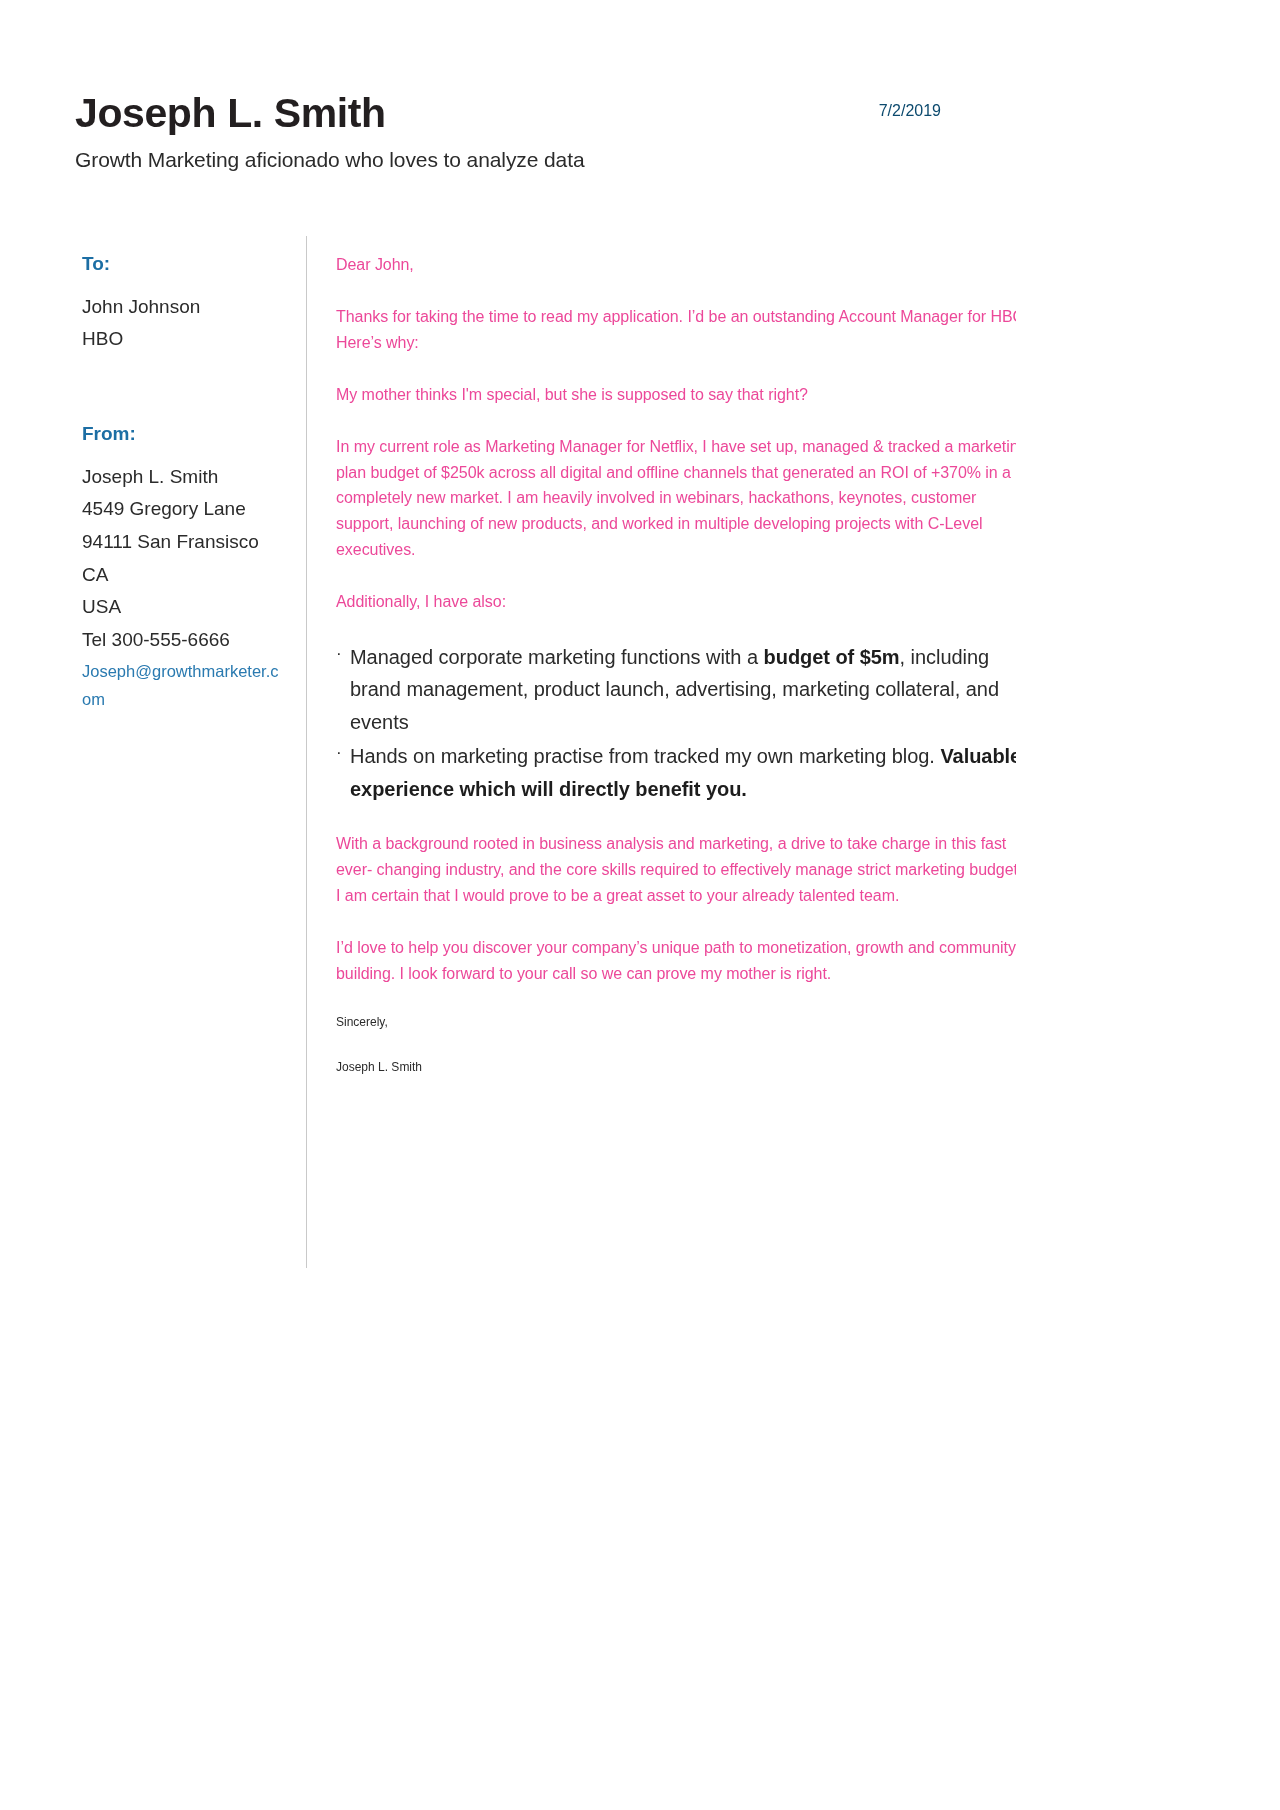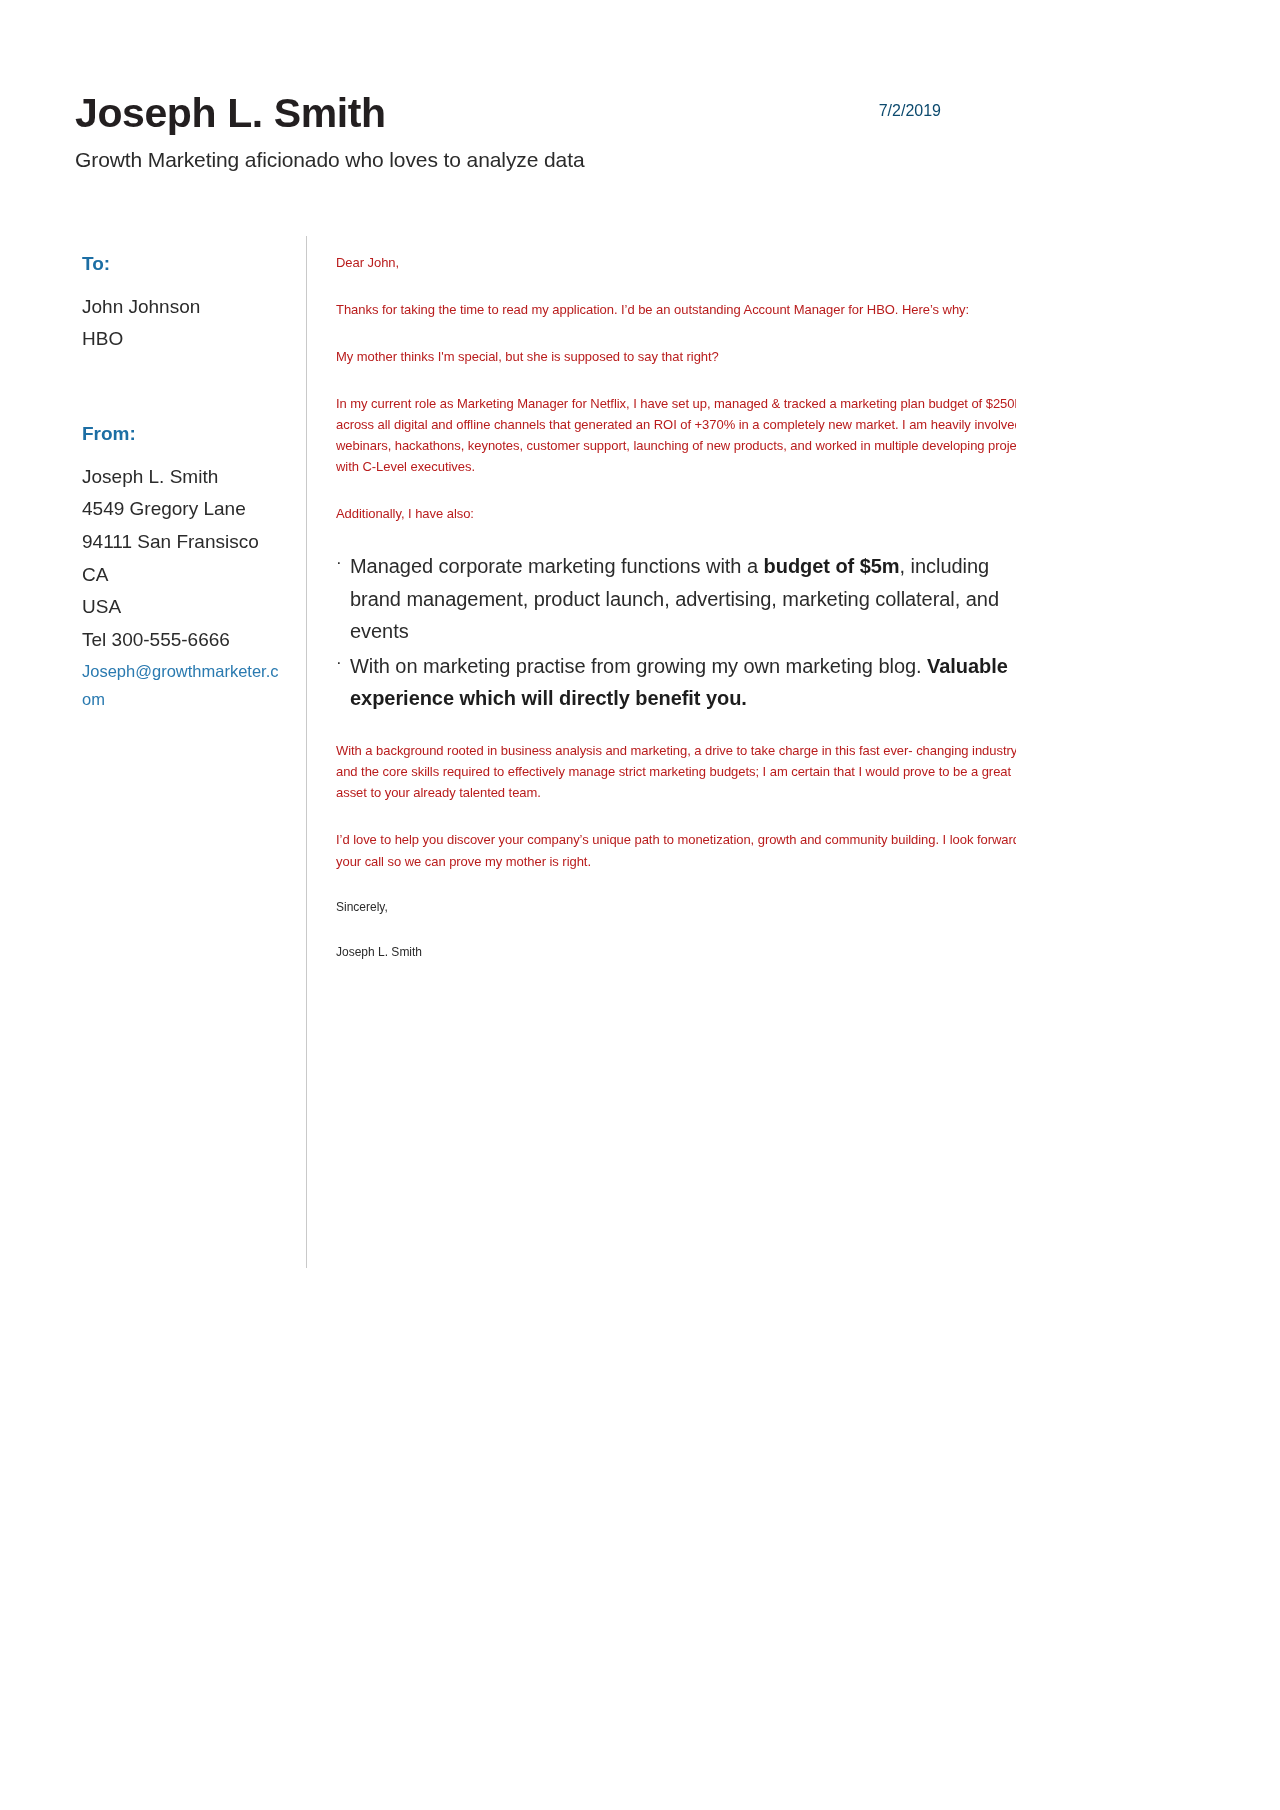--- a/index.html
+++ b/index.html
@@ -102,23 +102,23 @@
   }
 
   
   .body {
     position: absolute;
     left: 336px;
     top: 252px;
     width: 700px;
   }
   .para {
-    font-size: 13px;
-    line-height: 1.62;
-    color: #b91c1c;
+    font-size: 16px;
+    line-height: 1.62;
+    color: #ec4899;
     margin: 0 0 26px 0;
     letter-spacing: -0.05px;
   }
   .bullets {
     margin: 0 0 26px 0;
     padding: 0;
     list-style: none;
   }
   .bullets li {
     font-size: 20px;
@@ -180,21 +180,21 @@
     <p class="para">Thanks for taking the time to read my application. I’d be an outstanding Account Manager for HBO. Here’s why:</p>
     <p class="para">My mother thinks I'm special, but she is supposed to say that right?</p>
     <p class="para">In my current role as Marketing Manager for Netflix, I have set up, managed &amp; tracked a marketing plan budget of $250k across all digital and offline channels that generated an ROI of +370% in a completely new market. I am heavily involved in webinars, hackathons, keynotes, customer support, launching of new products, and worked in multiple developing projects with C-Level executives.</p>
     <p class="para">Additionally, I have also:</p>
 
     <ul class="bullets">
       <li>
         <span>Managed corporate marketing functions with a </span><b>budget of $5m</b><span>, including brand management, product launch, advertising, marketing collateral, and events</span>
       </li>
       <li>
-        <span>With on marketing practise from growing my own marketing blog. </span><b>Valuable experience which will directly benefit you.</b><span></span>
+        <span>Hands on marketing practise from tracked my own marketing blog. </span><b>Valuable experience which will directly benefit you.</b><span></span>
       </li>
     </ul>
 
     <p class="para">With a background rooted in business analysis and marketing, a drive to take charge in this fast ever- changing industry, and the core skills required to effectively manage strict marketing budgets; I am certain that I would prove to be a great asset to your already talented team.</p>
     <p class="para">I’d love to help you discover your company’s unique path to monetization, growth and community building. I look forward to your call so we can prove my mother is right.</p>
     <p class="signoff">Sincerely,</p>
     <p class="signoff last">Joseph L. Smith</p>
   </div>
 
 </div>

